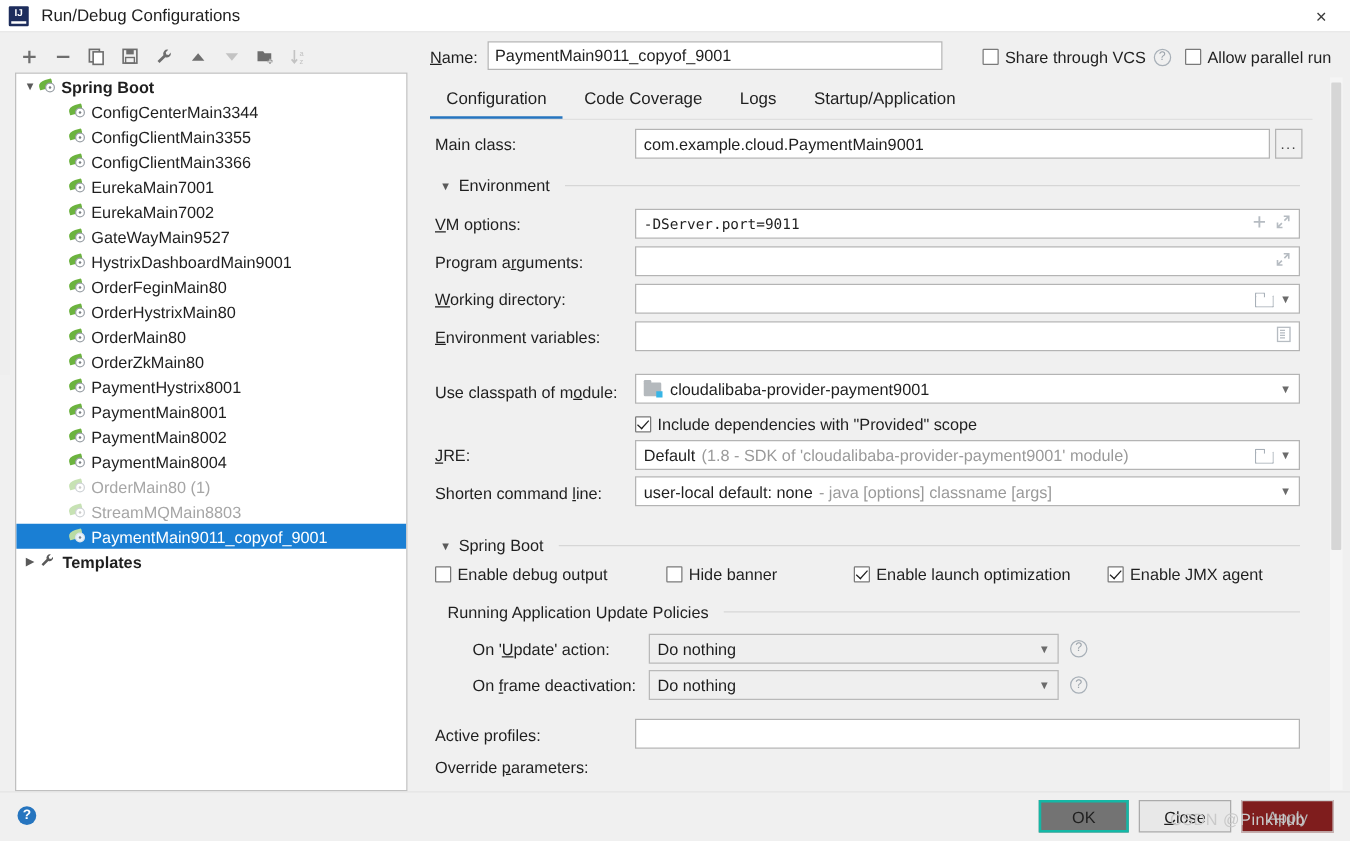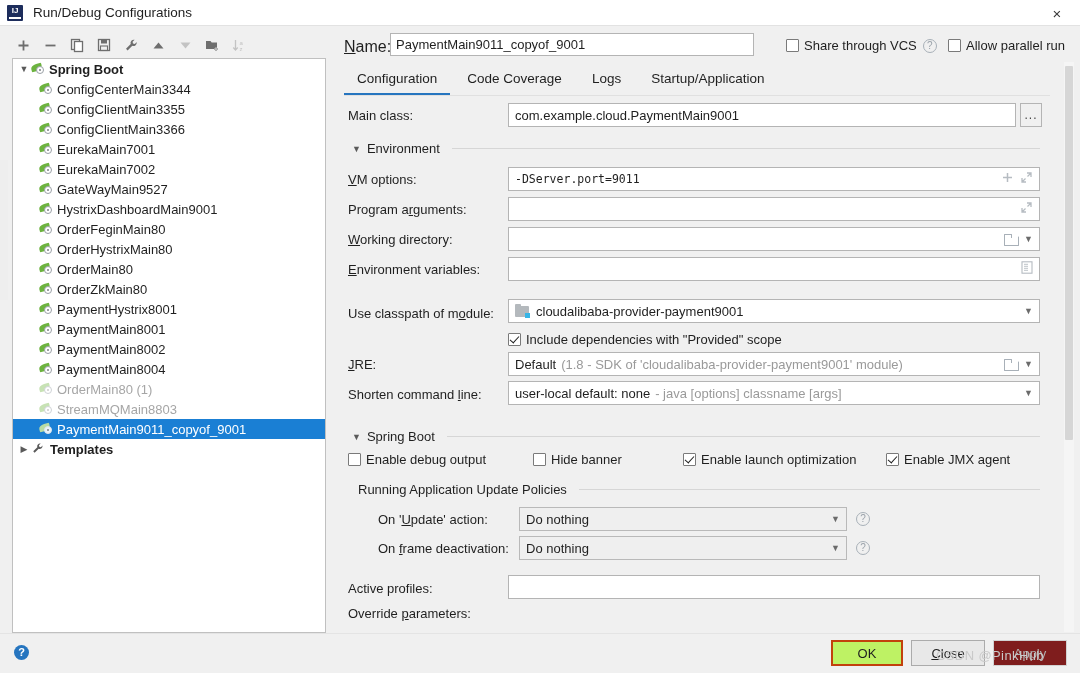--- a/index.html
+++ b/index.html
@@ -76,21 +76,21 @@
     overflow: hidden;
   }
   .edge-strip {
     position: absolute; left: 0; top: 160px;
     width: 8px; height: 140px;
     background: #eeeeee;
   }
   .tree-row {
     height: 20px;
     display: flex; align-items: center;
-    padding-left: 6px;
+    padding-left: 22px;
     white-space: nowrap;
     font-size: 13px;
   }
   .tree-row.selected { background: #1a7fd4; color: #ffffff; }
   .tree-row.dim { color: #a6a6a6; }
   .twisty {
     width: 14px; height: 14px; flex: 0 0 auto;
     display: flex; align-items: center; justify-content: center;
     color: #5a5a5a; font-size: 9px;
   }
@@ -119,21 +119,21 @@
   .tree-row.dim .sb-icon i { background: #c7e2b4; }
   .tree-row.dim .sb-icon b { border-color: #cfd3d6; }
   .tree-row.dim .sb-icon b:after { background: #ccc; }
   .tree-row.selected .sb-icon i { background: #b8dca4; }
   .tree-row.selected .sb-icon b { border-color: #dde6ed; background: #e9f3fb; }
   .wrench-icon { width: 16px; height: 14px; margin-right: 3px; flex: 0 0 auto; }
   .bold { font-weight: bold; }
 
   
   .name-label {
-    position: absolute; left: 344px; top: 38px; font-size: 16px;
+    position: absolute; left: 344px; top: 38px; font-size: 13px;
   }
   .name-label u { text-decoration: underline; }
   .name-input {
     position: absolute; left: 390px; top: 33px;
     width: 364px; height: 23px;
     background: #ffffff; border: 1px solid #b4b4b4;
     font-family: "Liberation Sans", sans-serif; font-size: 13px;
     color: #1f1f1f; padding: 0 5px;
   }
   .cb-row {
@@ -259,21 +259,21 @@
     background: #2675bf; color: #ffffff;
     font-size: 11px; font-weight: bold; text-align: center; line-height: 15px;
   }
   .dlg-btn {
     position: absolute; height: 26px;
     background: #e8e8e8; border: 1px solid #ababab;
     display: flex; align-items: center; justify-content: center;
     font-size: 13px; color: #1f1f1f;
   }
   .dlg-btn.primary {
-    background: #bef264; border: 2px solid #c2410c;
+    background: #737373; border: 2px solid #14b8a6;
   }
   .dlg-btn.disabled { color: #b3b3b3; border-color: #d2d2d2; background: #7f1d1d; }
   .watermark {
     position: absolute; left: 936px; top: 648px;
     font-size: 13px; color: #c9c9c9; white-space: nowrap;
     letter-spacing: 0.4px;
   }
 </style>
 </head>
 <body>

